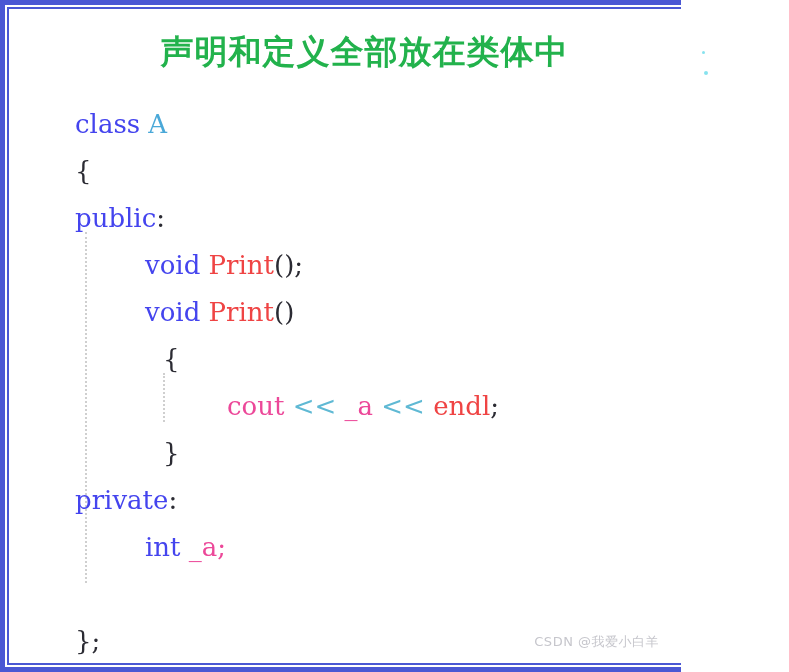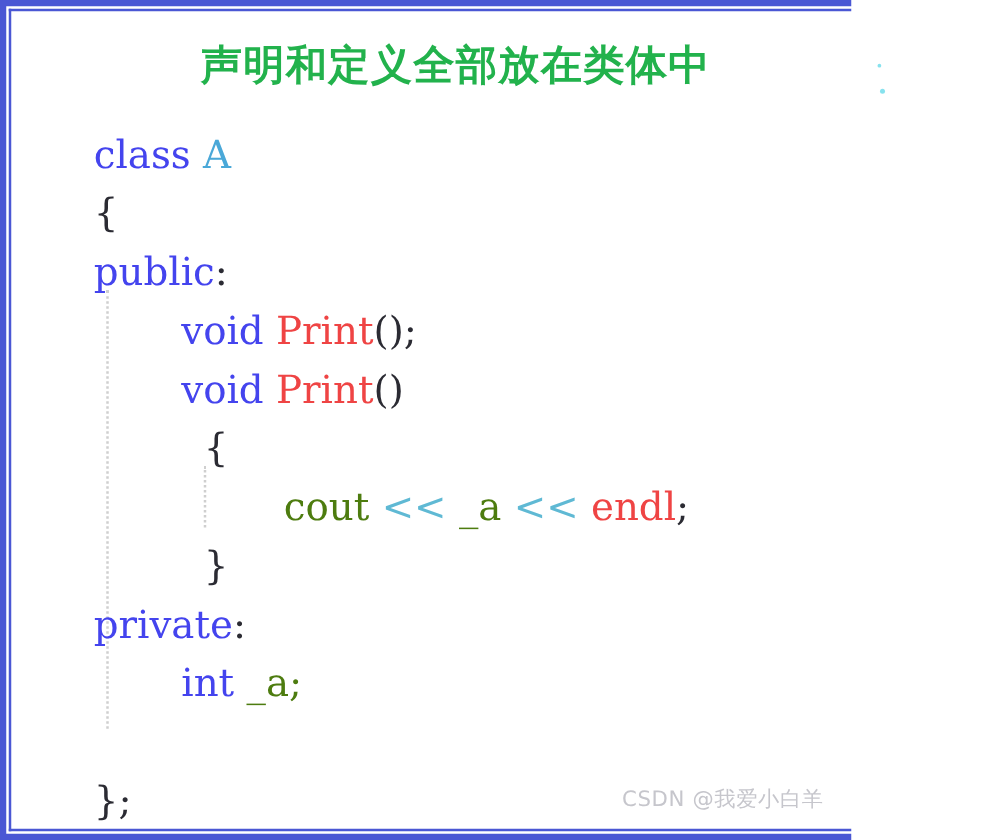--- a/index.html
+++ b/index.html
@@ -67,57 +67,57 @@
   #speck-1 { left: 697px; top: 46px; width: 3px; height: 3px; }
   #speck-2 { left: 699px; top: 66px; width: 4px; height: 4px; }
 
   
   #code {
     position: absolute;
     left: 70px;
     top: 96px;
     width: 700px;
     font-family: "DejaVu Serif", "Liberation Serif", serif;
-    font-size: 31px;
+    font-size: 26px;
     line-height: 47px;
     color: #2b2b33;
     white-space: pre;
   }
   .line { position: relative; height: 47px; }
 
   
   .ind1 { padding-left: 70px; }
   .ind2 { padding-left: 88px; }
   .ind3 { padding-left: 152px; }
 
   
   .kw     { color: #4444ee; }            
   .type   { color: #4aa8d8; }            
   .fn     { color: #ef4444; }            
   .op     { color: #5fb9d4; }            
   .punc   { color: #2b2b33; }            
-  .ident  { color: #4d7c0f; }            
+  .ident  { color: #ec4899; }            
 
   
   .guide {
     position: absolute;
     width: 0;
     border-left: 2px dotted #cfcfcf;
   }
   #guide-outer { left: 80px;  top: 227px; height: 351px; }
   #guide-inner { left: 158px; top: 368px; height: 49px;  }
 
   
   #watermark {
     position: absolute;
     right: 22px;
     bottom: 16px;
     color: #c6c6cc;
     font-family: "DejaVu Sans", "Liberation Sans", sans-serif;
-    font-size: 17px;
+    font-size: 13px;
     letter-spacing: .5px;
     white-space: nowrap;
   }
 </style>
 </head>
 <body>
 
 <div id="slide">
 
   <div id="inner-frame"></div>

